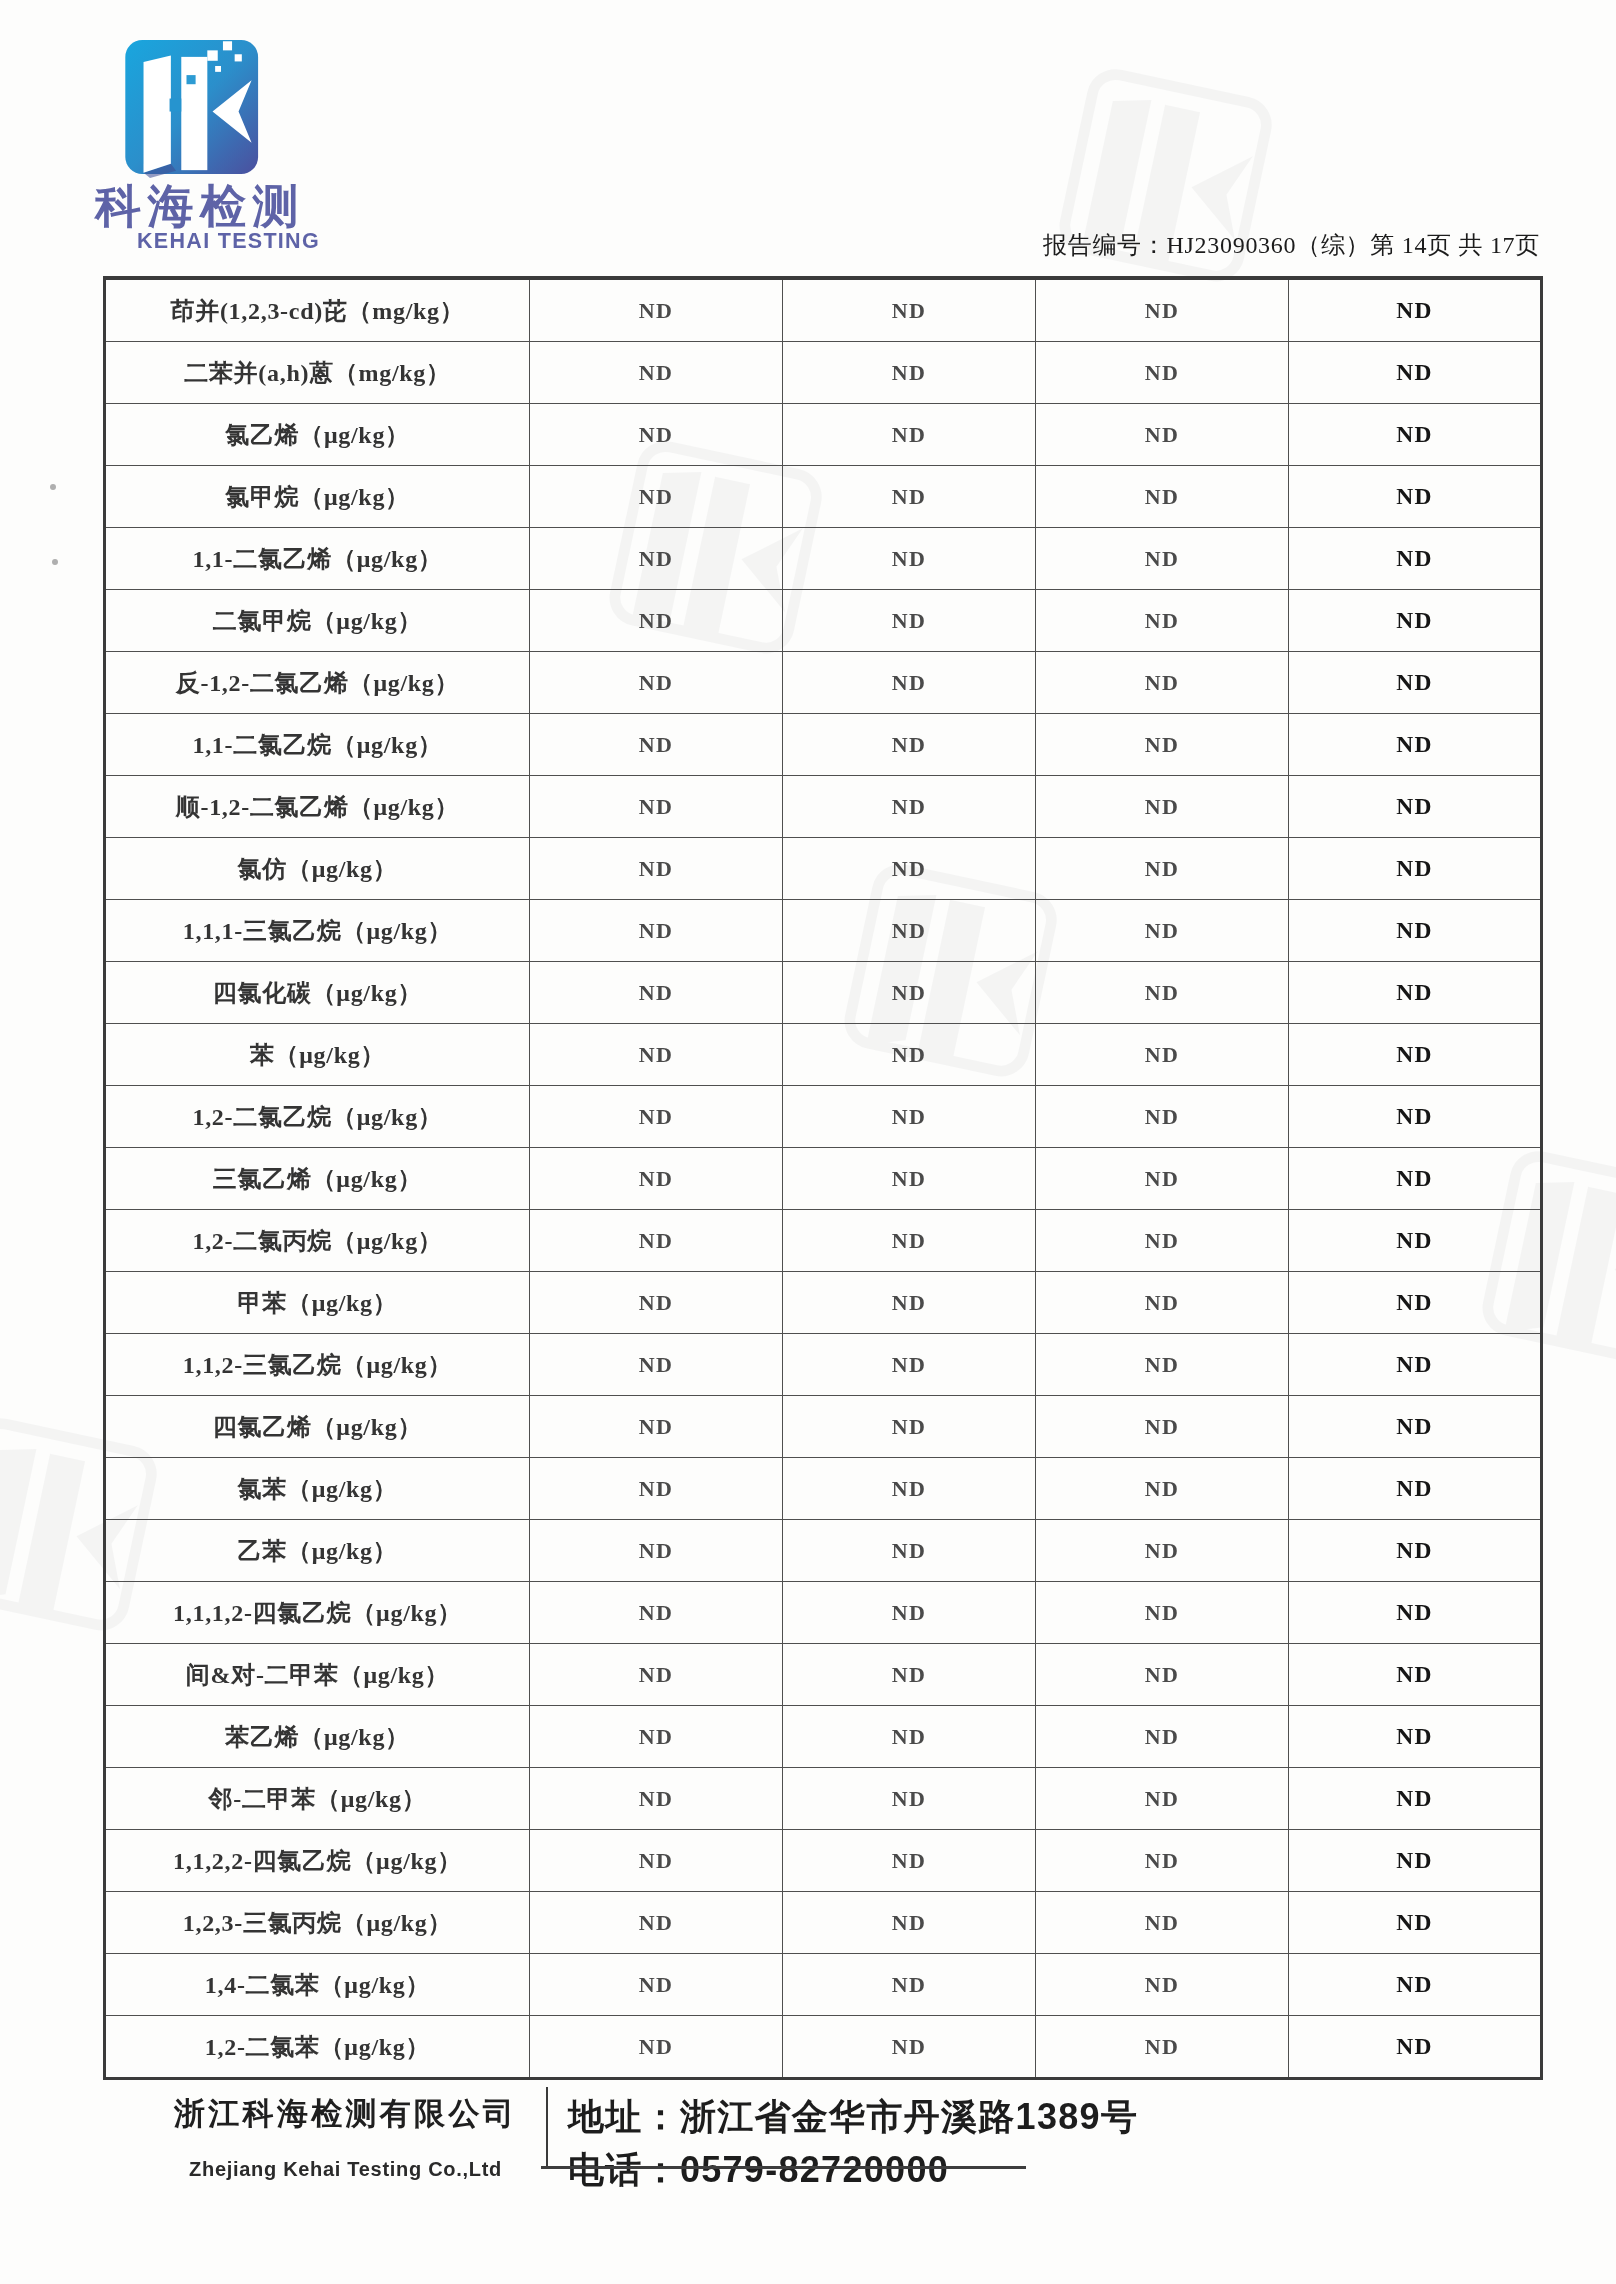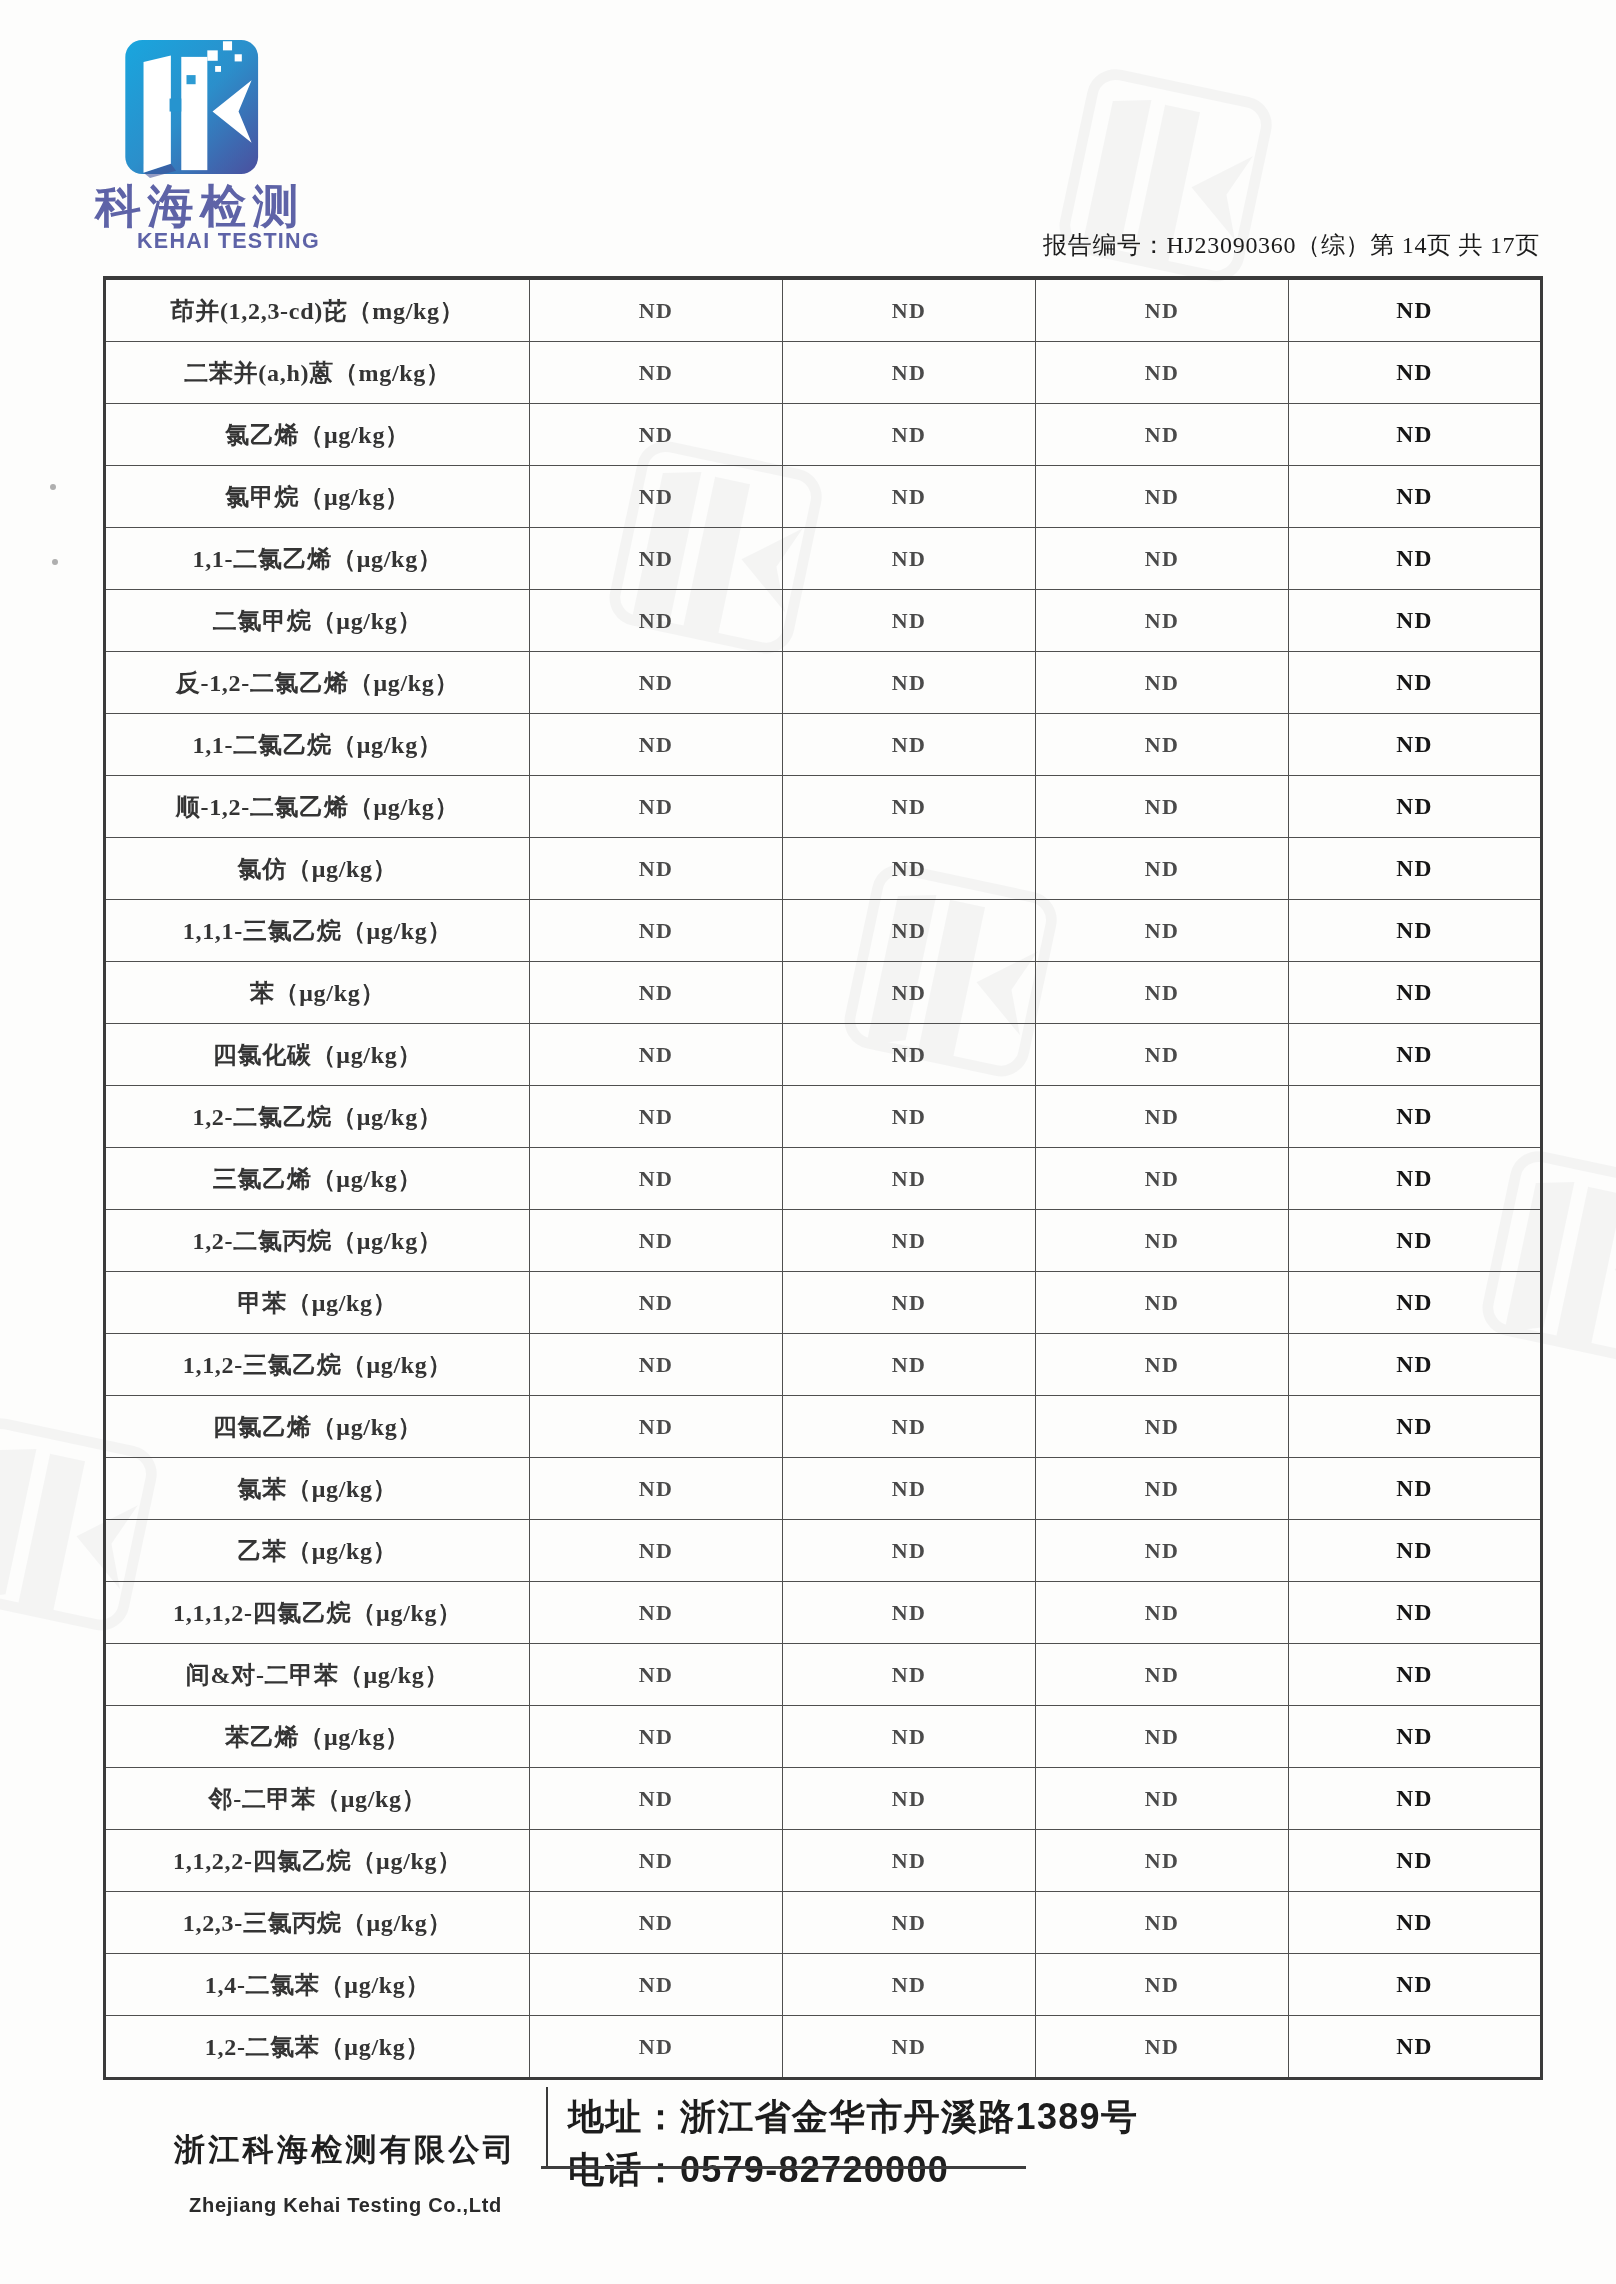--- a/index.html
+++ b/index.html
@@ -45,21 +45,21 @@
   }
   td.val{
     font-size:22px; font-weight:700; color:#4a4a4a; letter-spacing:1.3px;
   }
   td.val.v3{ font-size:23.5px; font-weight:800; color:#151515; }
   
   .footer-left{
     position:absolute; left:163px; top:2093px; width:365px; text-align:center;
     font-family:"Liberation Sans","DejaVu Sans",sans-serif;
   }
-  .company-cn{font-size:31px; font-weight:700; letter-spacing:3.3px; color:#1f1f1f; white-space:nowrap;margin-top:36px;}
+  .company-cn{font-size:31px; font-weight:700; letter-spacing:3.3px; color:#1f1f1f; white-space:nowrap;}
   .company-en{font-size:20px; font-weight:700; letter-spacing:0.7px; color:#2a2a2a; margin-top:23px; white-space:nowrap;}
   .f-divider{position:absolute; left:546px; top:2087px; width:2px; height:80px; background:#3a3a3a;}
   .footer-right{
     position:absolute; left:568px; top:2093px;
     font-family:"Liberation Sans","DejaVu Sans",sans-serif;
   }
   .f-address,.f-phone{font-size:36px; font-weight:700; letter-spacing:1.3px; color:#1d1d1d; white-space:nowrap;}
   .f-phone{margin-top:4px;}
   .f-underline{position:absolute; left:541px; top:2166px; width:485px; height:2.6px; background:#3d3d3d;}
   
@@ -205,28 +205,28 @@
           <td class="val v3">ND</td>
         </tr>
         <tr>
           <td class="param">1,1,1-三氯乙烷（μg/kg）</td>
           <td class="val v0">ND</td>
           <td class="val v1">ND</td>
           <td class="val v2">ND</td>
           <td class="val v3">ND</td>
         </tr>
         <tr>
+          <td class="param">四氯化碳（μg/kg）</td>
+          <td class="val v0">ND</td>
+          <td class="val v1">ND</td>
+          <td class="val v2">ND</td>
+          <td class="val v3">ND</td>
+        </tr>
+        <tr>
           <td class="param">苯（μg/kg）</td>
-          <td class="val v0">ND</td>
-          <td class="val v1">ND</td>
-          <td class="val v2">ND</td>
-          <td class="val v3">ND</td>
-        </tr>
-        <tr>
-          <td class="param">四氯化碳（μg/kg）</td>
           <td class="val v0">ND</td>
           <td class="val v1">ND</td>
           <td class="val v2">ND</td>
           <td class="val v3">ND</td>
         </tr>
         <tr>
           <td class="param">1,2-二氯乙烷（μg/kg）</td>
           <td class="val v0">ND</td>
           <td class="val v1">ND</td>
           <td class="val v2">ND</td>

